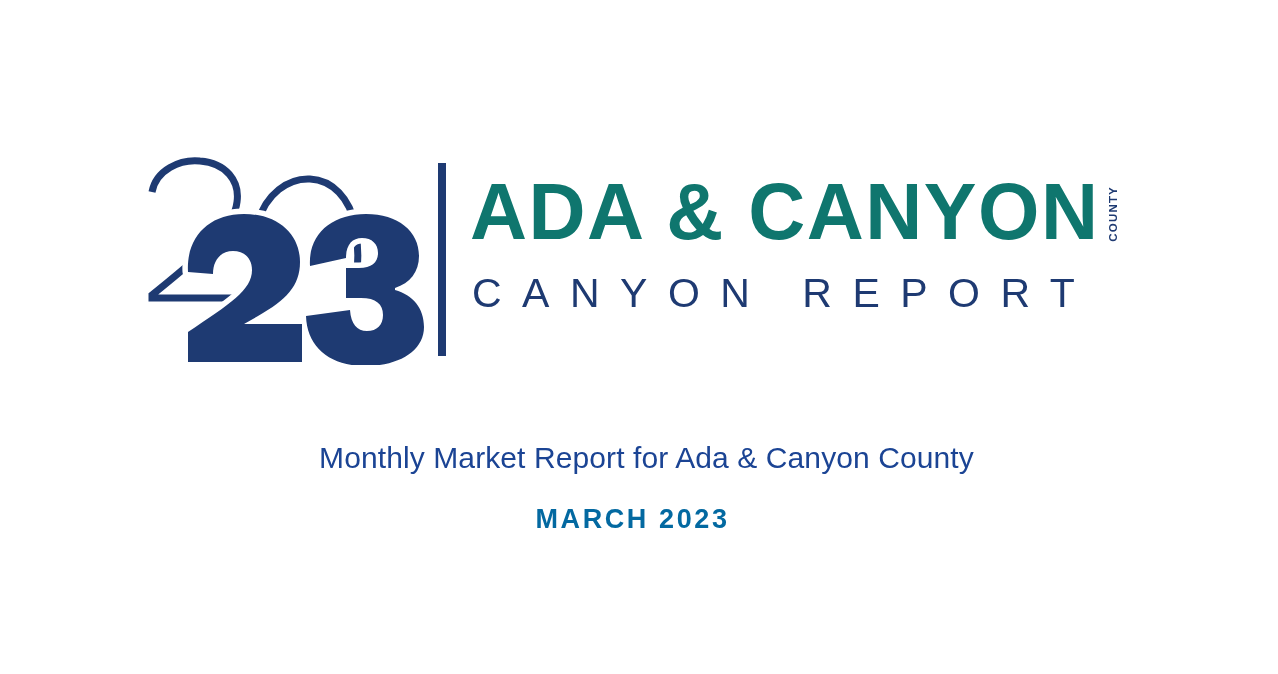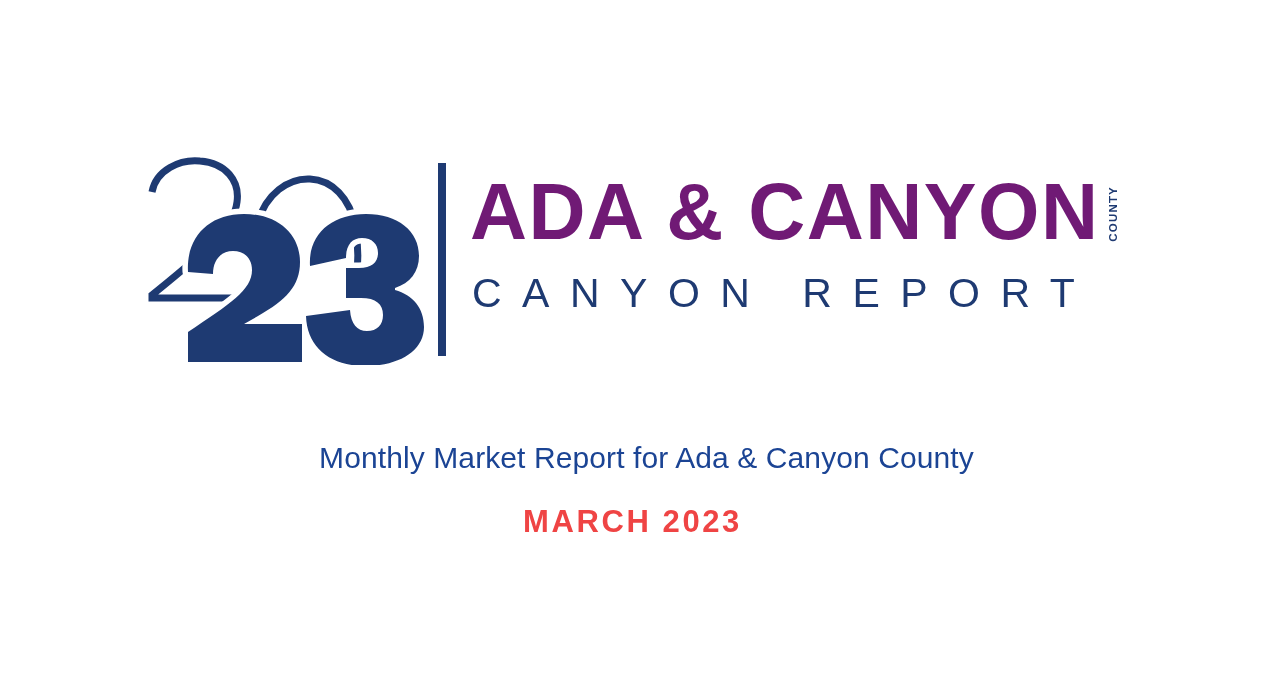--- a/index.html
+++ b/index.html
@@ -66,21 +66,21 @@
     left: 0px;
     top: 30px;
     display: flex;
     align-items: flex-start;
   }
 
   .wordmark-main {
     font-family: "Liberation Sans", sans-serif;
     font-size: 79px;
     font-weight: bold;
-    color: #701a75;
+    color: #0f766e;
     letter-spacing: 1.5px;
     line-height: 0.82;
     white-space: nowrap;
   }
 
   .wordmark-county {
     font-family: "Liberation Sans", sans-serif;
     font-size: 11.5px;
     font-weight: bold;
     color: #1E3A72;
@@ -119,23 +119,23 @@
     font-weight: normal;
     color: #1B4494;
     letter-spacing: 0.1px;
     line-height: 1.2;
     padding-left: 28px;
   }
 
   .caption-date {
     margin-top: 28px;
     font-family: "Liberation Sans", sans-serif;
-    font-size: 31px;
+    font-size: 27px;
     font-weight: bold;
-    color: #ef4444;
+    color: #0369a1;
     letter-spacing: 2.6px;
   }
 </style>
 </head>
 <body>
 
 <div id="cover">
 
   <div class="logo-lockup">
 

